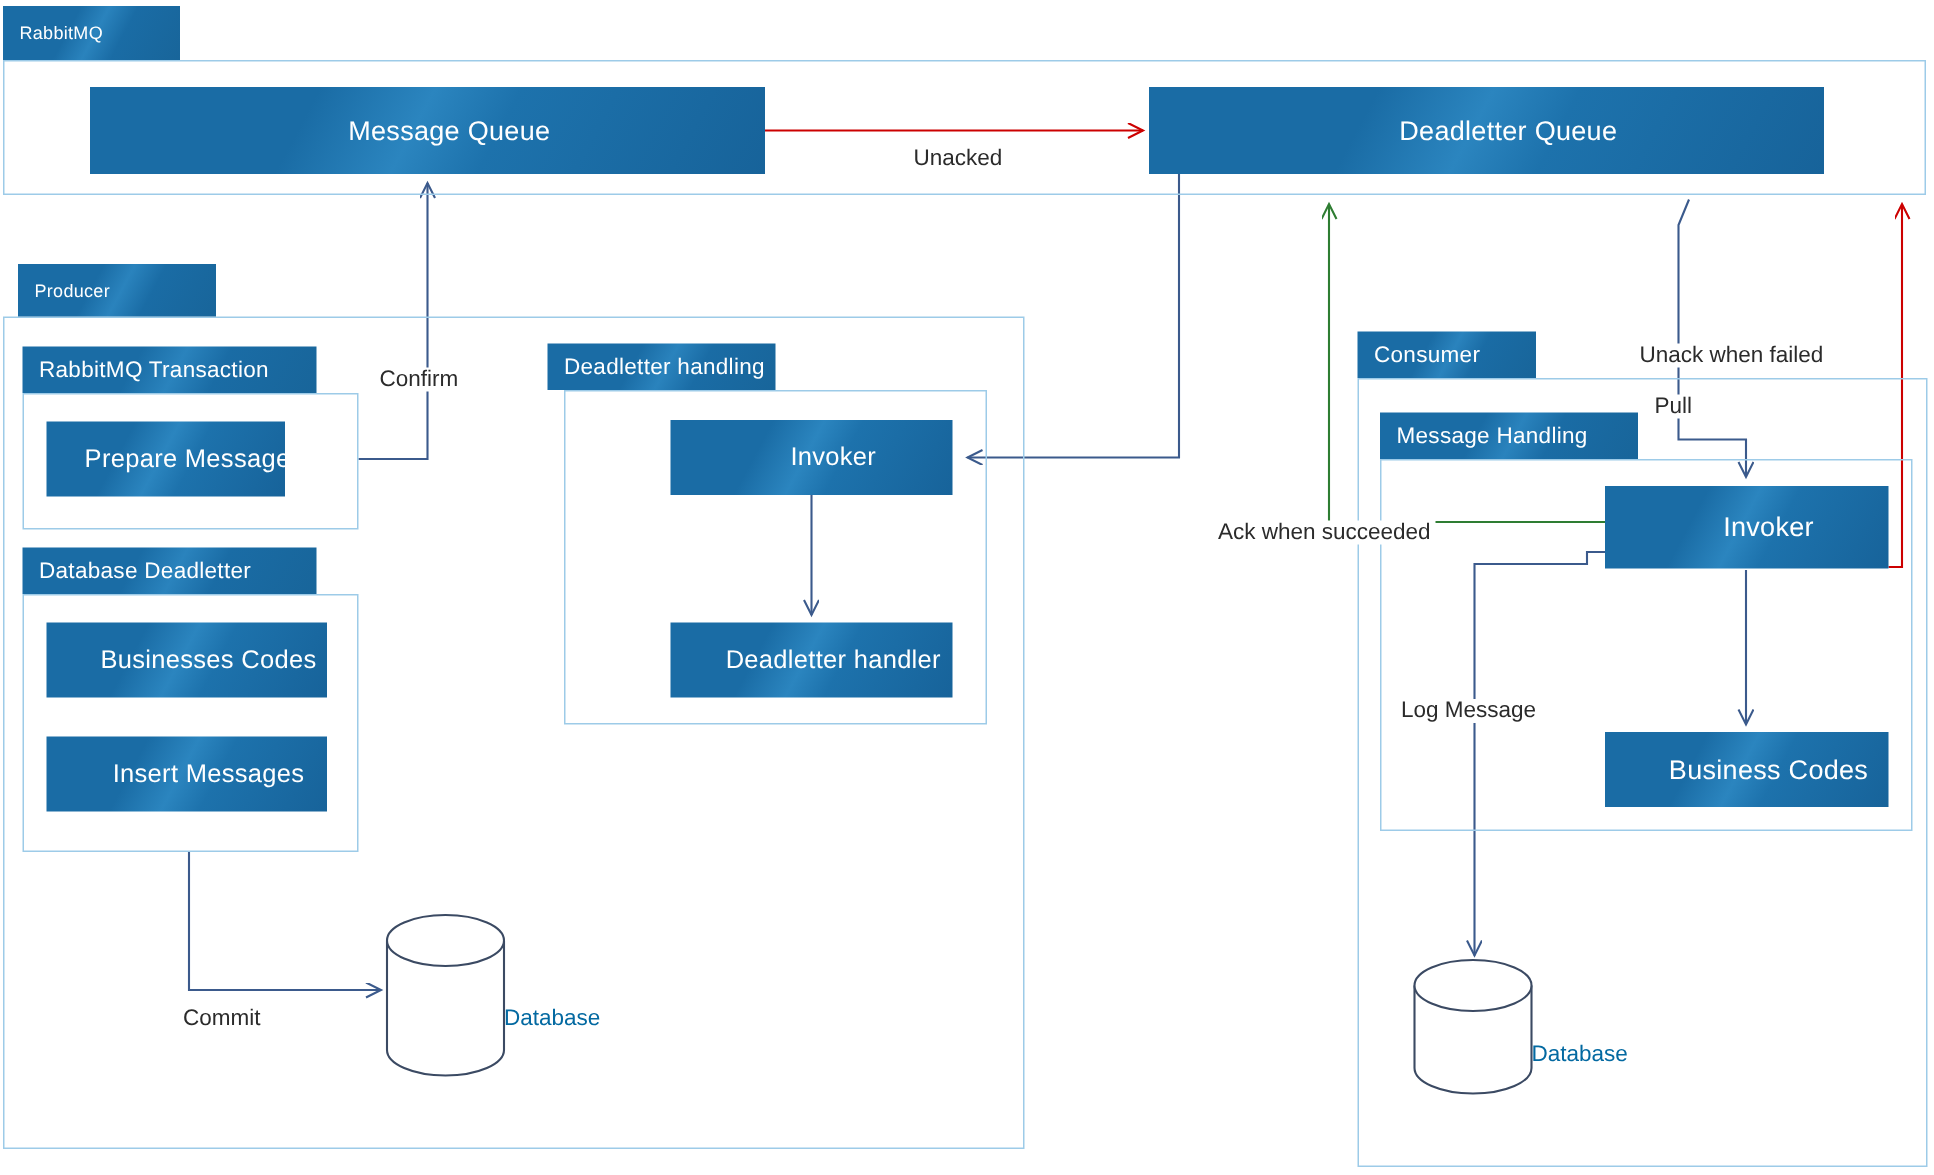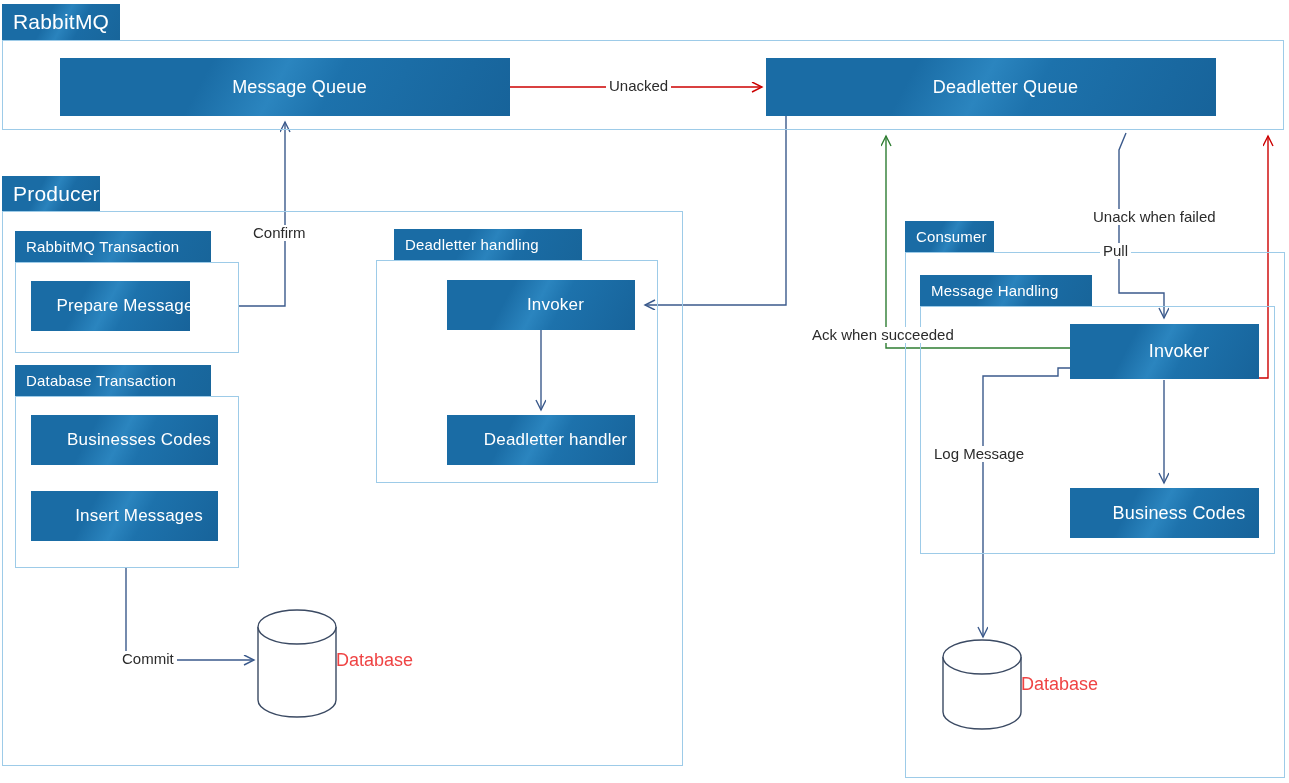--- a/index.html
+++ b/index.html
@@ -23,21 +23,21 @@
     border: 1.5px solid #9dcbe8;
     background: transparent;
     box-sizing: border-box;
   }
   
   .group-tab {
     position: absolute;
     box-sizing: border-box;
     background: linear-gradient(118deg, #1a6ca5 0%, #1a6ca5 38%, #2a83bd 52%, #1a6ca5 66%, #18659a 100%);
     color: #ffffff;
-    font-size: 21px;
+    font-size: 12px;
     display: flex;
     align-items: center;
     padding-left: 11px;
     letter-spacing: .2px;
     white-space: nowrap;
   }
   .group-tab.small {
     font-size: 15px;
   }
   
@@ -61,36 +61,36 @@
     position: absolute;
     font-size: 15px;
     color: #2b2b2b;
     background: #ffffff;
     padding: 0 3px;
     white-space: nowrap;
     line-height: 16px;
   }
   .db-label {
     position: absolute;
-    font-size: 18px;
-    color: #ef4444;
+    font-size: 15px;
+    color: #0369a1;
     white-space: nowrap;
   }
   
   svg.layer {
     position: absolute;
     left: 0;
     top: 0;
     width: 1289px;
     height: 783px;
     pointer-events: none;
   }
   svg.layer.under { z-index: 1; }
   .group, .group-tab, .box { z-index: 3; }
-  .edge-label, .db-label { z-index: 4; }
+  .edge-label, .db-label { z-index: 4; margin-top: 20px; }
 </style>
 </head>
 <body>
 
 <div id="canvas">
 
   <svg class="layer under" viewBox="0 0 1289 783">
     <defs>
       <marker id="ah-blue" markerWidth="14" markerHeight="14" refX="11" refY="5" orient="auto" markerUnits="userSpaceOnUse">
         <path d="M1,0 L11,5 L1,10" fill="none" stroke="#3b5a8c" stroke-width="1.4"></path>
@@ -161,56 +161,56 @@
 
   <div class="box lg" style="left:60px; top:58px; width:450px; height:58px;">
     <span>Message Queue</span>
   </div>
 
   <div class="box lg" style="left:766px; top:58px; width:450px; height:58px;">
     <span>Deadletter Queue</span>
   </div>
 
   <div class="group" style="left:2px; top:211px; width:681px; height:555px;"></div>
-  <div class="group-tab" style="left:2px; top:176px; width:98px; height:35px;">
+  <div class="group-tab" style="left:12px; top:176px; width:132px; height:35px;">
     <span>Producer</span>
   </div>
 
   <div class="group" style="left:15px; top:262px; width:224px; height:91px;"></div>
   <div class="group-tab small" style="left:15px; top:231px; width:196px; height:31px;">
     <span>RabbitMQ Transaction</span>
   </div>
   <div class="box" style="left:31px; top:281px; width:159px; height:50px;">
     <span>Prepare Message</span>
   </div>
 
   <div class="group" style="left:15px; top:396px; width:224px; height:172px;"></div>
   <div class="group-tab small" style="left:15px; top:365px; width:196px; height:31px;">
-    <span>Database Transaction</span>
+    <span>Database Deadletter</span>
   </div>
   <div class="box" style="left:31px; top:415px; width:187px; height:50px;">
     <span>Businesses Codes</span>
   </div>
   <div class="box" style="left:31px; top:491px; width:187px; height:50px;align-items:center;">
     <span>Insert Messages</span>
   </div>
 
   <div class="group" style="left:376px; top:260px; width:282px; height:223px;"></div>
-  <div class="group-tab small" style="left:394px; top:229px; width:188px; height:31px;">
+  <div class="group-tab small" style="left:365px; top:229px; width:152px; height:31px;">
     <span>Deadletter handling</span>
   </div>
   <div class="box" style="left:447px; top:280px; width:188px; height:50px;">
     <span>Invoker</span>
   </div>
   <div class="box" style="left:447px; top:415px; width:188px; height:50px;">
     <span>Deadletter handler</span>
   </div>
 
   <div class="group" style="left:905px; top:252px; width:380px; height:526px;"></div>
-  <div class="group-tab small" style="left:905px; top:221px; width:89px; height:31px;align-items:center;">
+  <div class="group-tab small" style="left:905px; top:221px; width:119px; height:31px;align-items:center;">
     <span>Consumer</span>
   </div>
 
   <div class="group" style="left:920px; top:306px; width:355px; height:248px;"></div>
   <div class="group-tab small" style="left:920px; top:275px; width:172px; height:31px;">
     <span>Message Handling</span>
   </div>
   <div class="box lg" style="left:1070px; top:324px; width:189px; height:55px;">
     <span>Invoker</span>
   </div>

